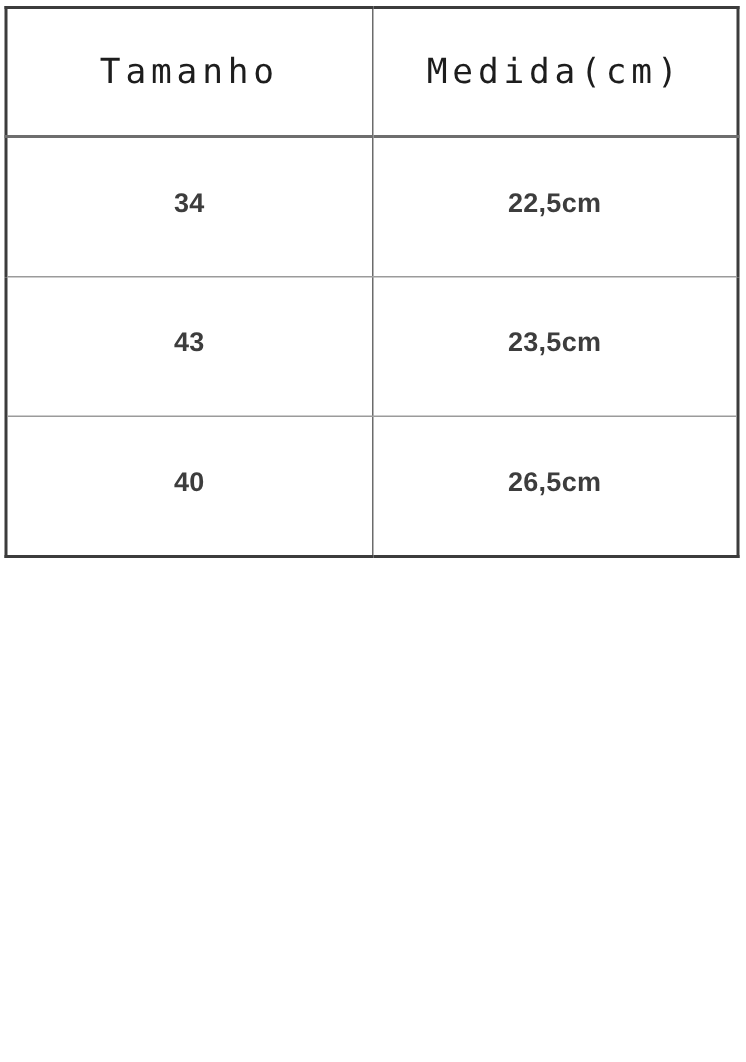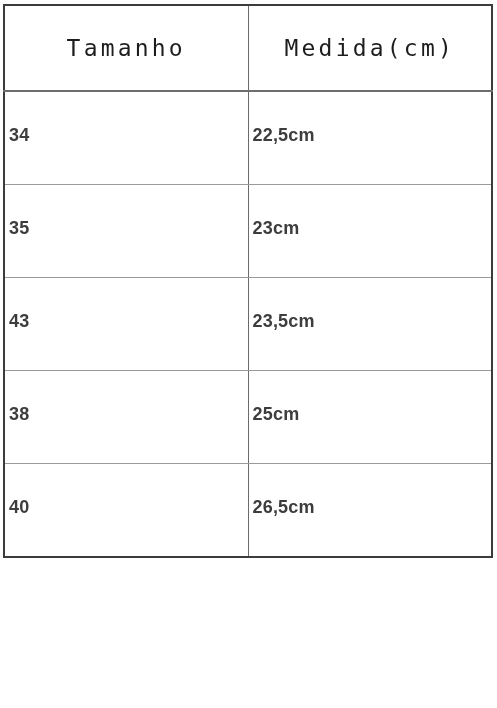--- a/index.html
+++ b/index.html
@@ -56,21 +56,21 @@
     border-right: 1.5px solid #6b6b6b;
   }
   .size-table thead th.th-meas {
     border-left: 1.5px solid #6b6b6b;
   }
 
   
   .size-table tbody td {
     height: 86px;
     padding: 0 4px 6px 4px;
-    text-align: left;
+    text-align: center;
     vertical-align: middle;
     font-family: "Liberation Sans", sans-serif;
     font-size: 18px;
     font-weight: 700;
     letter-spacing: 0.2px;
     color: #3d3d3d;
     border-bottom: 1.5px solid #9b9b9b;
     border-left: 2px solid #3c3c3c;
     border-right: 2px solid #3c3c3c;
     white-space: nowrap;
@@ -102,30 +102,22 @@
         <th class="th-meas">Medida(cm)</th>
       </tr>
     </thead>
 
     <tbody>
       <tr>
         <td class="td-size">34</td>
         <td class="td-meas">22,5cm</td>
       </tr>
       <tr>
-        <td class="td-size">35</td>
-        <td class="td-meas">23cm</td>
-      </tr>
-      <tr>
         <td class="td-size">43</td>
         <td class="td-meas">23,5cm</td>
-      </tr>
-      <tr>
-        <td class="td-size">38</td>
-        <td class="td-meas">25cm</td>
       </tr>
       <tr>
         <td class="td-size">40</td>
         <td class="td-meas">26,5cm</td>
       </tr>
     </tbody>
   </table>
 
 </div>
 

